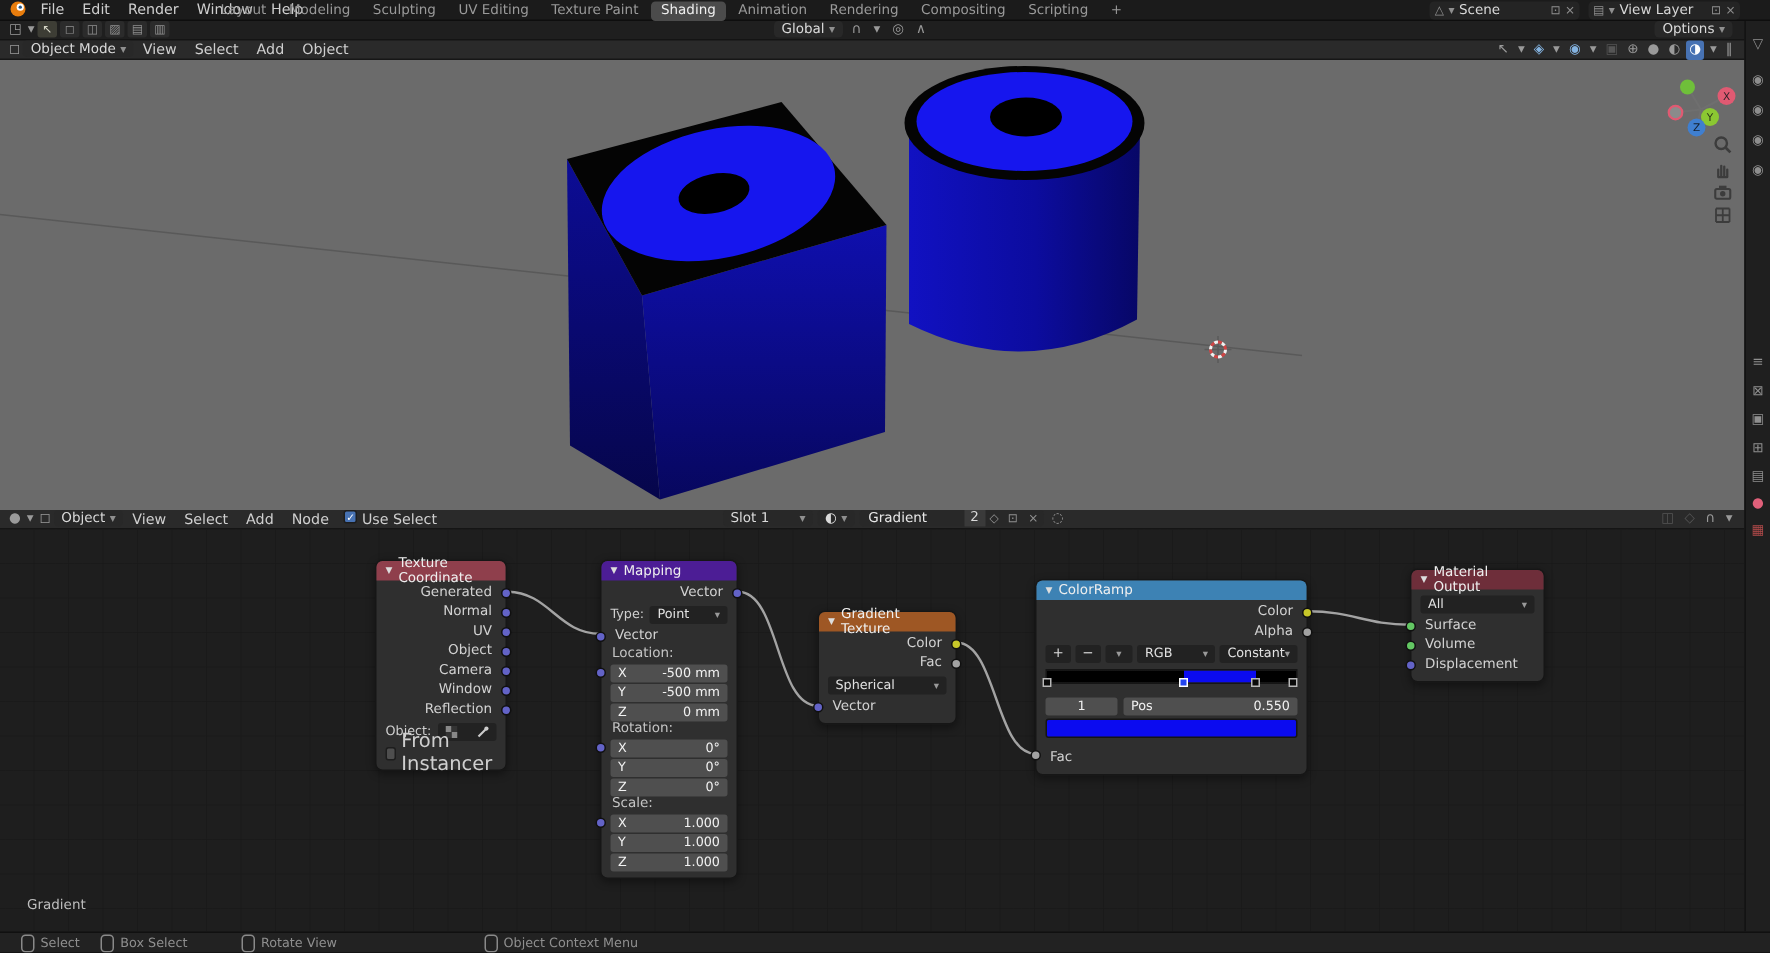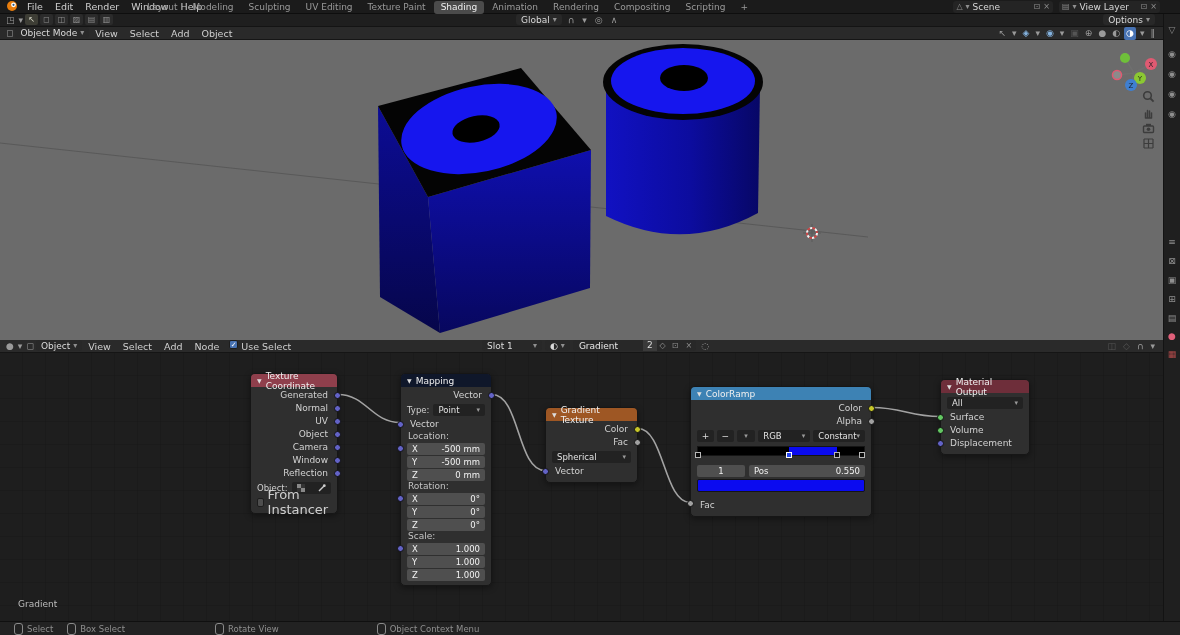--- a/index.html
+++ b/index.html
@@ -334,21 +334,21 @@
       <i class="sock r vec" style="top:18px"></i>
       <i class="sock r vec" style="top:31px"></i>
       <i class="sock r vec" style="top:44px"></i>
       <i class="sock r vec" style="top:57px"></i>
       <i class="sock r vec" style="top:70px"></i>
       <i class="sock r vec" style="top:83px"></i>
       <i class="sock r vec" style="top:96px"></i>
     </div>
 
     <div class="node" style="left:400px;top:20px;width:92px">
-      <div class="nh" style="background:#0f172a">
+      <div class="nh" style="background:#4c1d95">
         <span class="tri">▼</span>
         <span>Mapping</span>
       </div>
       <div class="nbody">
         <div class="nrow out">Vector</div>
         <div class="wrow" style="height:16px;gap:4px">
           <span style="font-size:8.5px;color:#cfcfcf">Type:</span>
           <span class="ndd">
             <span>Point</span>
               <span class="car">▾</span>
@@ -530,21 +530,21 @@
 
   <div id="statusbar" class="abs">
     <span class="sb-item" style="margin-left:14px">
       <span class="mi"></span>
       <span>Select</span>
     </span>
     <span class="sb-item" style="margin-left:14px">
       <span class="mi"></span>
       <span>Box Select</span>
     </span>
-    <span class="sb-item" style="margin-left:90px">
+    <span class="sb-item" style="margin-left:36px">
       <span class="mi"></span>
       <span>Rotate View</span>
     </span>
     <span class="sb-item" style="margin-left:98px">
       <span class="mi"></span>
       <span>Object Context Menu</span>
     </span>
   </div>
 
 </div>

